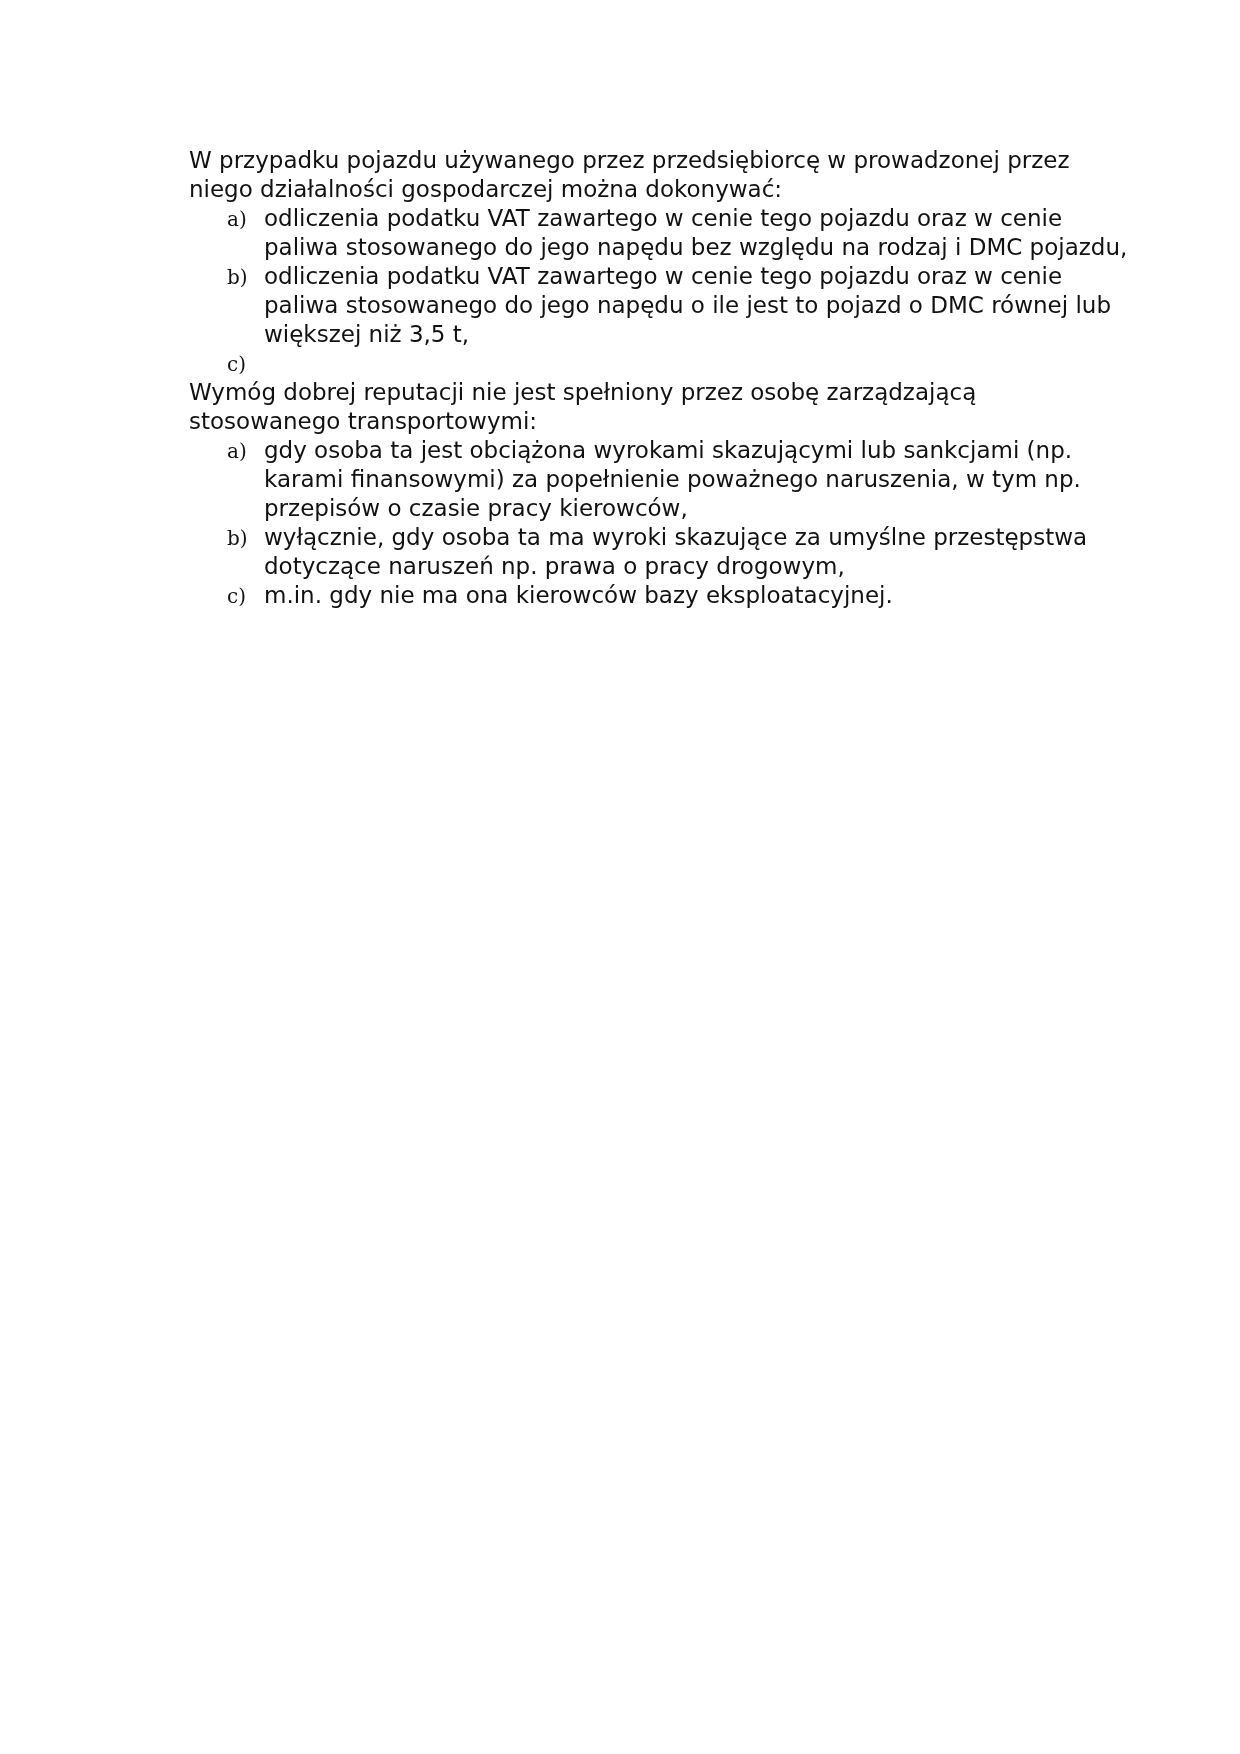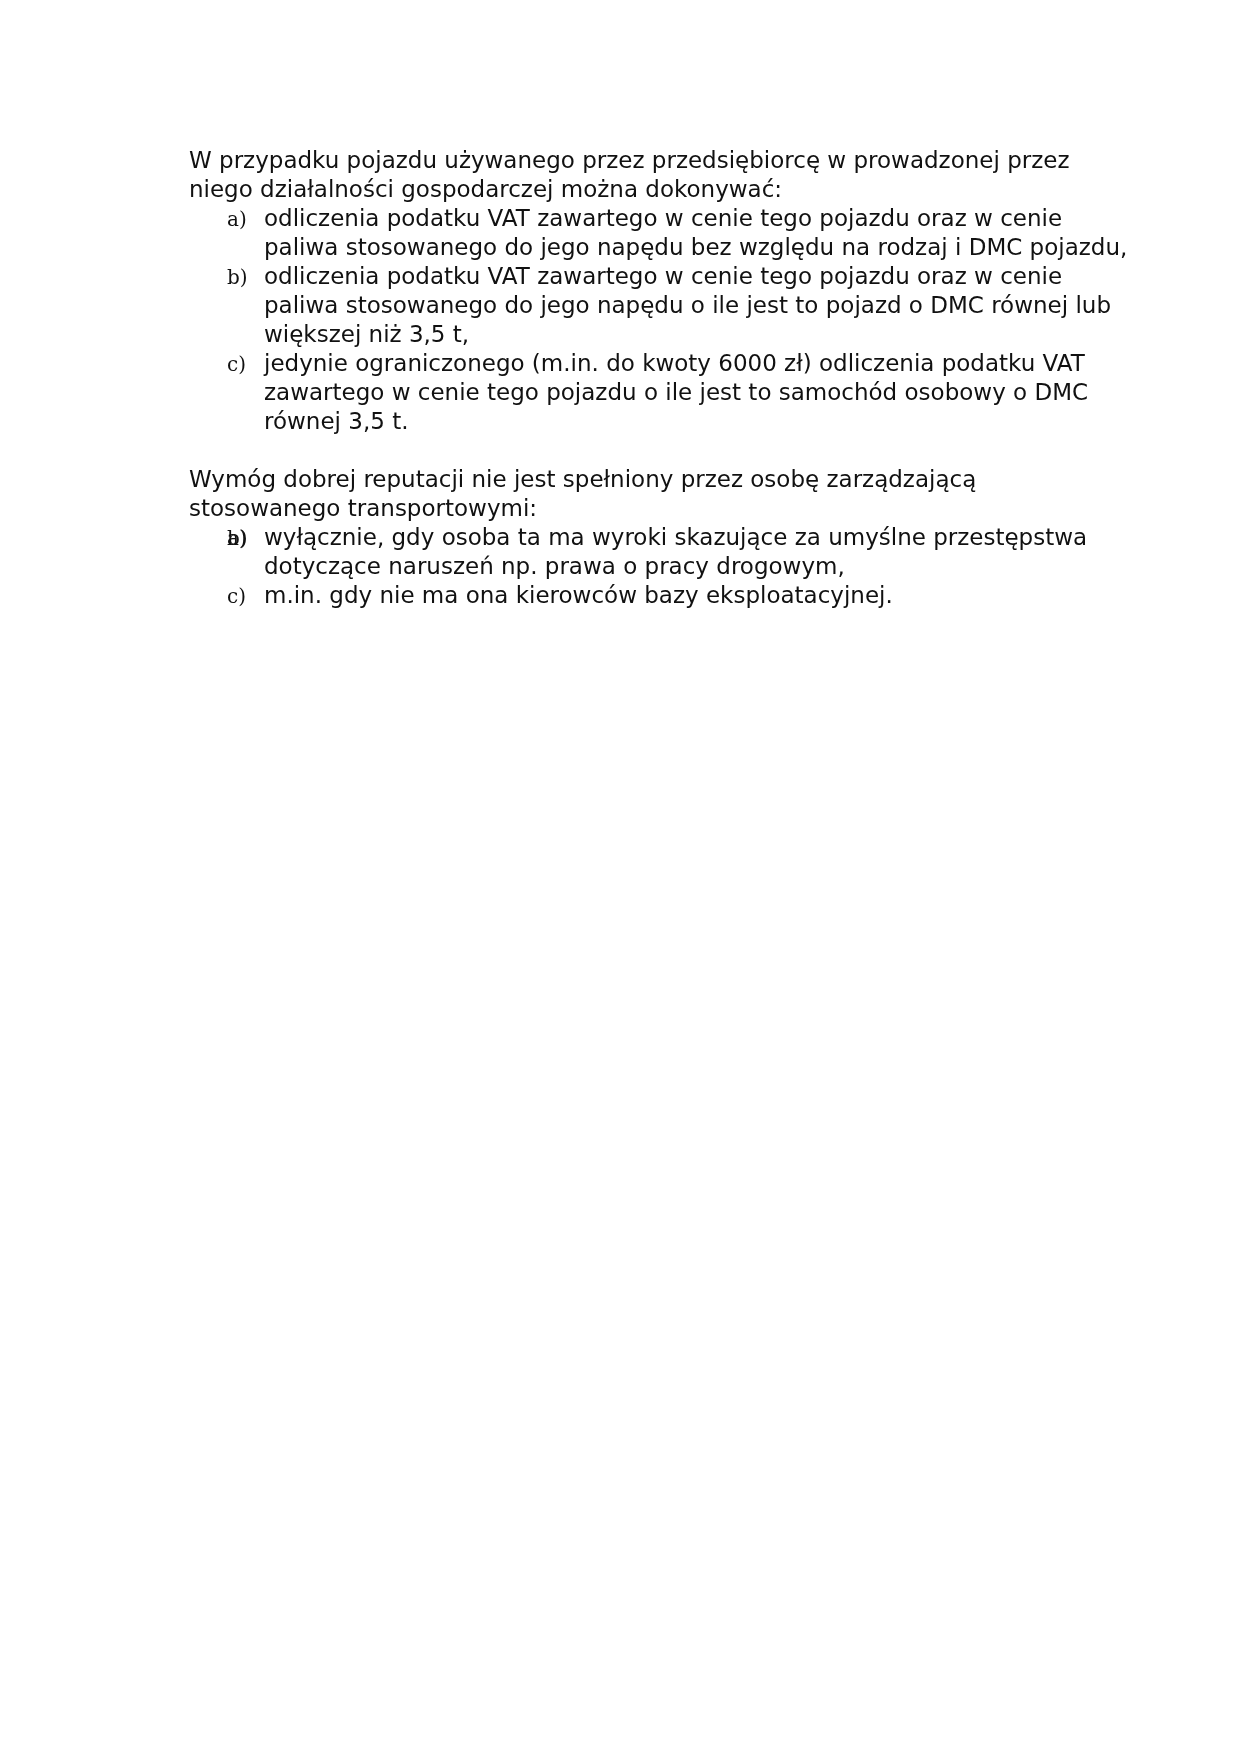--- a/index.html
+++ b/index.html
@@ -14,24 +14,24 @@
 </style>
 </head>
 <body>
 
 <div class="page">
   <div class="question">
     <p class="para">W przypadku pojazdu używanego przez przedsiębiorcę w prowadzonej przez niego działalności gospodarczej można dokonywać:</p>
     <ol>
       <li><span class="marker">a)</span><span>odliczenia podatku VAT zawartego w cenie tego pojazdu oraz w cenie paliwa stosowanego do jego napędu bez względu na rodzaj i DMC pojazdu,</span></li>
       <li><span class="marker">b)</span><span>odliczenia podatku VAT zawartego w cenie tego pojazdu oraz w cenie paliwa stosowanego do jego napędu o ile jest to pojazd o DMC równej lub większej niż 3,5 t,</span></li>
-      <li><span class="marker">c)</span><span>jedynie ograniczonego (m.in. do kwoty 6000 zł) odliczenia podatku VAT zawartego w cenie tego pojazdu o ile jest to samochód osobowy o DMC równej 3,5 t.</span></li>
+      <li><span class="marker">c)</span></li>
     </ol>
   </div>
   <div class="question">
     <p class="para">Wymóg dobrej reputacji nie jest spełniony przez osobę zarządzającą stosowanego transportowymi:</p>
     <ol>
-      <li><span class="marker">a)</span></li>
+      <li><span class="marker">a)</span><span>gdy osoba ta jest obciążona wyrokami skazującymi lub sankcjami (np. karami finansowymi)  za popełnienie poważnego naruszenia, w tym np. przepisów o czasie pracy kierowców,</span></li>
       <li><span class="marker">b)</span><span>wyłącznie, gdy osoba ta ma wyroki skazujące za umyślne przestępstwa dotyczące naruszeń np. prawa o pracy drogowym,</span></li>
       <li><span class="marker">c)</span><span>m.in. gdy nie ma ona kierowców bazy eksploatacyjnej.</span></li>
     </ol>
   </div>
 </div>
 
 </body></html>

